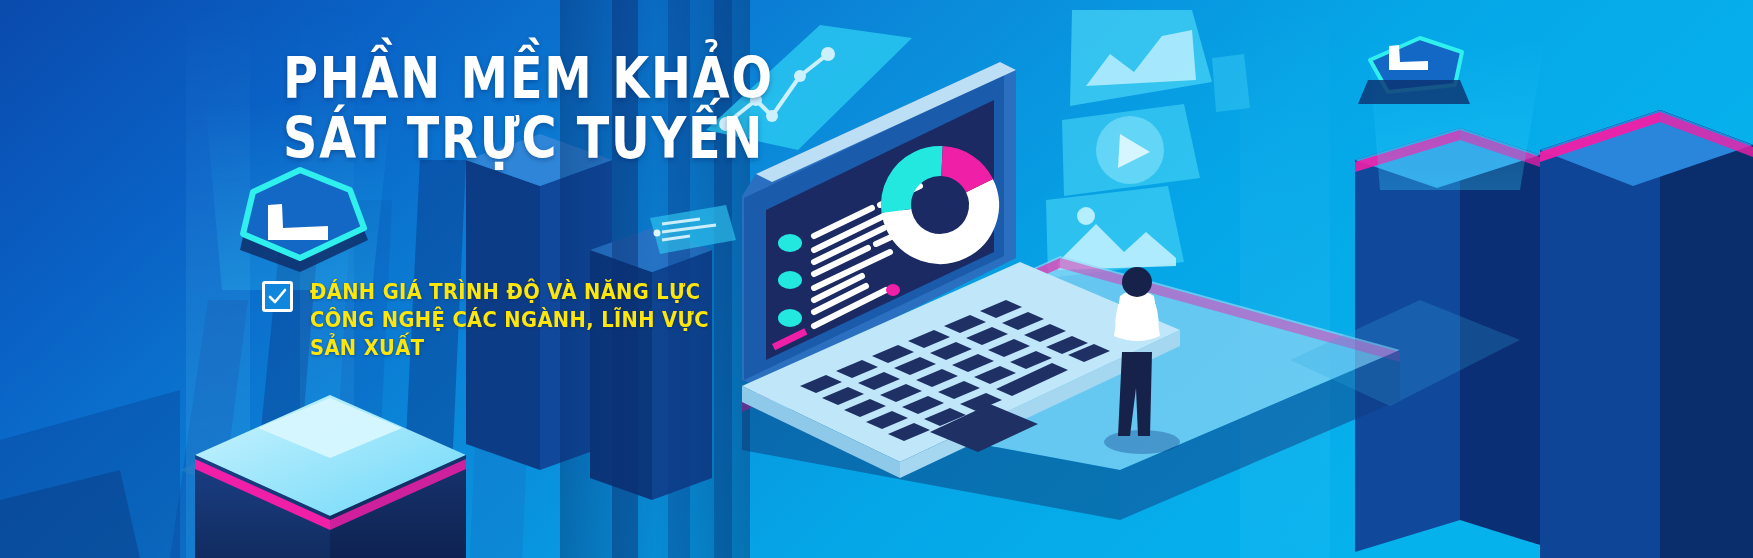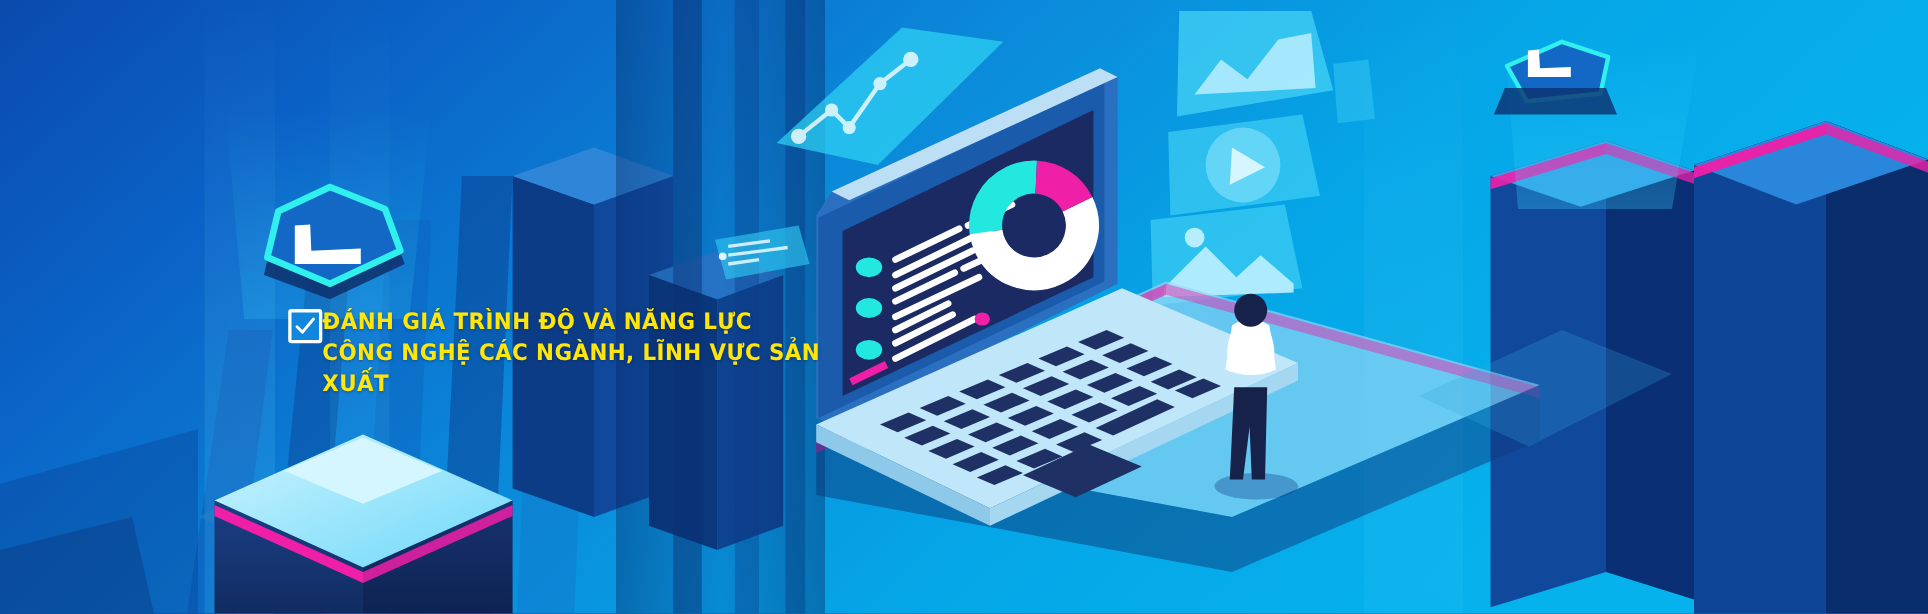--- a/index.html
+++ b/index.html
@@ -15,21 +15,21 @@
   #title-block{position:absolute;left:283px;top:48px;width:560px;}
   #title-block .tline{
     color:#ffffff;font-weight:700;font-size:57px;line-height:60px;
     letter-spacing:2px;white-space:nowrap;
     font-family:"DejaVu Sans Condensed","Liberation Sans", sans-serif;
     transform:scaleX(.93);transform-origin:left center;
     text-shadow:0 2px 6px rgba(3,30,80,.35);
   }
 
   
-  .bullet{position:absolute;display:flex;align-items:flex-start;}
+  .bullet{position:absolute;display:flex;align-items:flex-start;gap:17px;}
   .cbox{
     width:31px;height:31px;flex:0 0 31px;margin-top:3px;
     background:#1186dd;border:3px solid #ffffff;border-radius:3px;
     position:relative;
   }
   .cbox svg{position:absolute;left:3px;top:3px;}
   .btext{
     color:#ffe60a;font-weight:700;font-size:20.5px;line-height:28px;
     letter-spacing:.4px;white-space:pre-line;
     font-family:"DejaVu Sans","Liberation Sans", sans-serif;
@@ -315,20 +315,24 @@
 
       <path d="M1120,300 q-8,20 -2,38 l8,-2 q-4,-18 2,-34 Z" fill="#ffffff"></path>
       <path d="M1154,300 q8,20 2,38 l-8,-2 q4,-18 -2,-34 Z" fill="#ffffff"></path>
 
       <circle cx="1137" cy="282" r="15" fill="#17224a"></circle>
     </g>
 
     <polygon points="1290,360 1420,300 1520,340 1390,406" fill="#2fa6e0" opacity=".25"></polygon>
   </svg>
 
+  <div id="title-block">
+    <div class="tline">PHẦN MỀM KHẢO</div>
+    <div class="tline">SÁT TRỰC TUYẾN</div>
+  </div>
 
   <div class="bullet" style="left:262px;top:278px;width:520px;">
     <div class="cbox">
       <svg width="19" height="19" viewBox="0 0 19 19">
         <polyline points="2,10 7,15 17,3" fill="none" stroke="#ffffff" stroke-width="2.6" stroke-linecap="round" stroke-linejoin="round"></polyline>
       </svg>
     </div>
     <div class="btext">ĐÁNH GIÁ TRÌNH ĐỘ VÀ NĂNG LỰC
 CÔNG NGHỆ CÁC NGÀNH, LĨNH VỰC SẢN XUẤT</div>
   </div>

